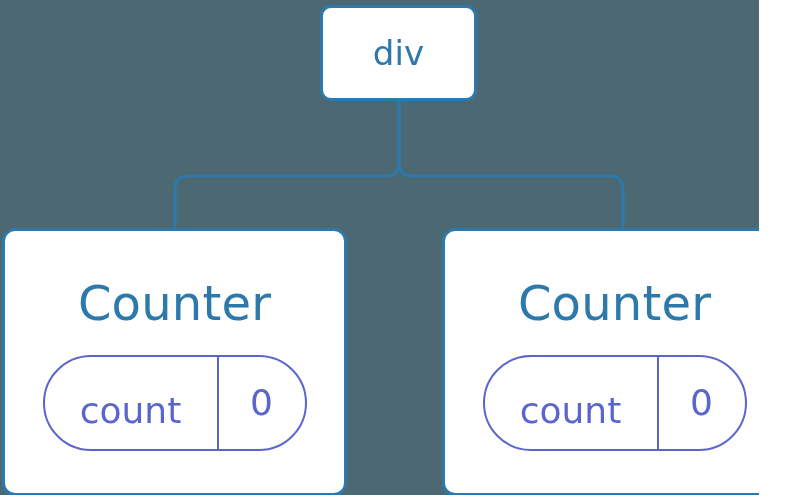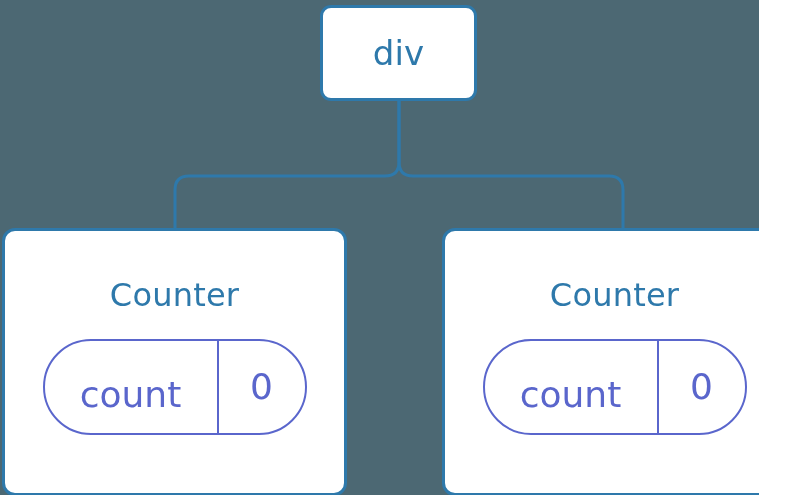--- a/index.html
+++ b/index.html
@@ -49,21 +49,21 @@
     border-radius: 13px;
     display: flex;
     flex-direction: column;
     align-items: center;
   }
   .node-child-left  { left: 2px; }
   .node-child-right { left: 442px; }
 
   .node-title {
     color: #2e79ab;
-    font-size: 32px;
+    font-size: 48px;
     line-height: 1;
     letter-spacing: 0.2px;
     font-weight: 400;
     white-space: nowrap;
   }
   .node-root .node-title {
     font-size: 34px;
   }
   .node-child .node-title {
     margin-top: 48px;

